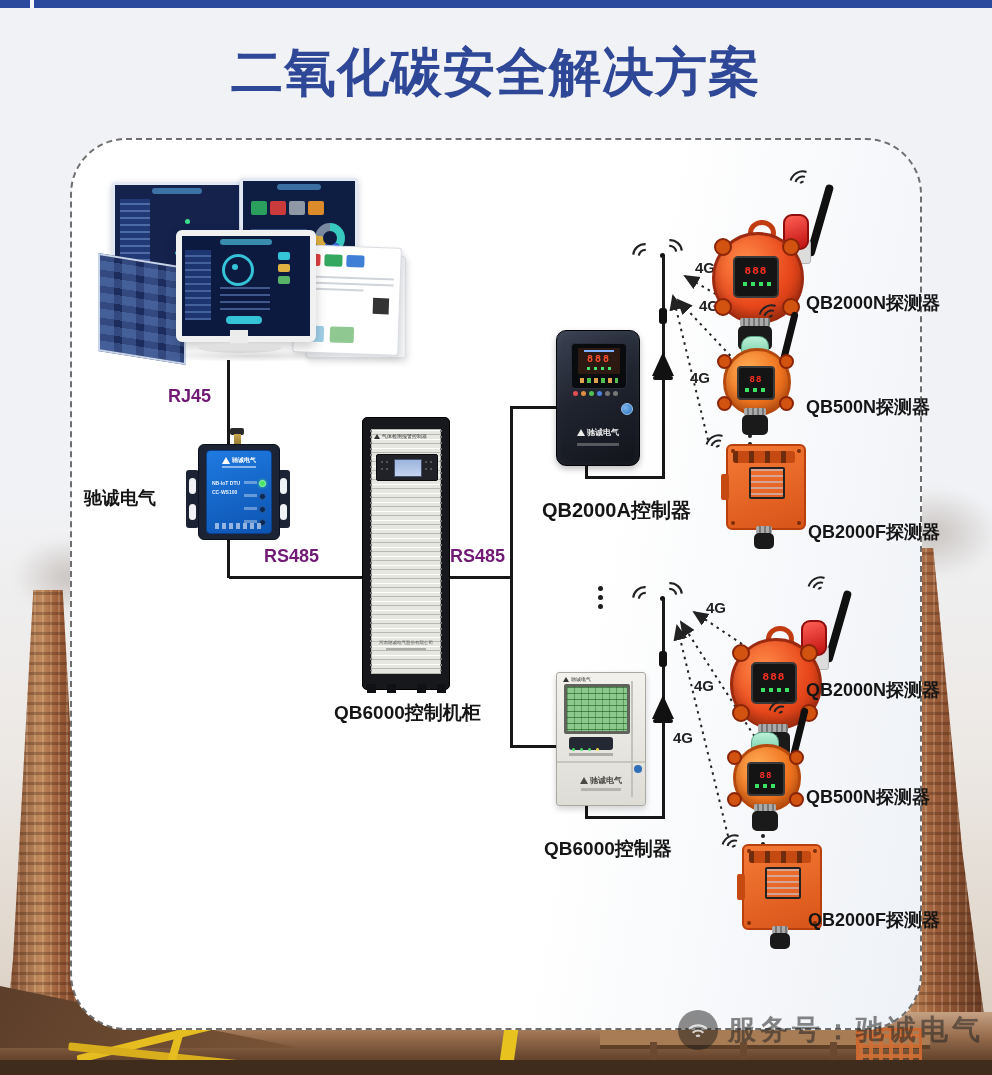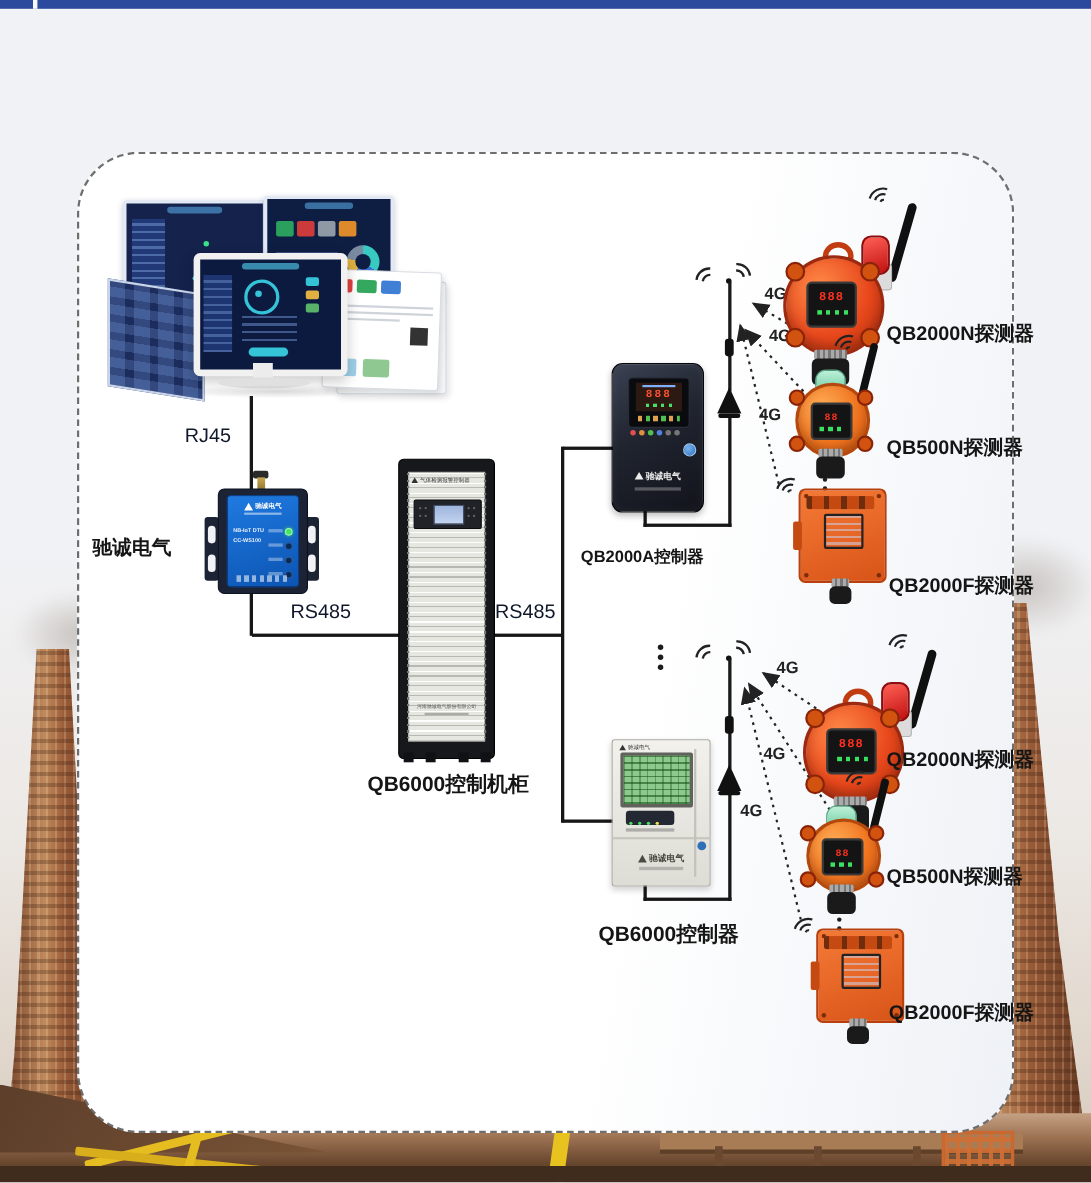--- a/index.html
+++ b/index.html
@@ -28,21 +28,21 @@
   .crane-or{left:856px;top:1028px;width:60px;height:47px;border:3px solid #c96830;background:
       repeating-linear-gradient(0deg,rgba(207,111,53,.9) 0 4px,transparent 4px 10px),
       repeating-linear-gradient(90deg,rgba(207,111,53,.9) 0 4px,transparent 4px 10px);}
   .dark-base{left:0;top:1060px;width:992px;height:15px;background:#3f2c1d;}
   
   .card{left:70px;top:138px;width:848px;height:888px;border:2px dashed #6e6e6e;border-radius:56px;
         background:linear-gradient(100deg,#ffffff 60%,#eef1f6 100%);}
   
   .ln{background:#171717;}
   .lbl{font-size:18px;font-weight:700;color:#151515;white-space:nowrap;}
-  .conn-lbl{font-size:18px;font-weight:400;color:#0f172a;white-space:nowrap;}
+  .conn-lbl{font-size:18px;font-weight:700;color:#701a75;white-space:nowrap;}
   .g4{font-size:15px;font-weight:700;color:#222;}
   .dots span{display:block;width:5px;height:5px;border-radius:50%;background:#1d1d1d;margin:4px auto;}
   .dots-sm span{width:4px;height:4px;}
   .tri{display:inline-block;width:0;height:0;border-left:4px solid transparent;border-right:4px solid transparent;border-bottom:7px solid currentColor;margin-right:2px;vertical-align:middle;}
   
   .mon{width:306px;height:202px;}
   .mscr{border:3px solid #e2e9f4;border-radius:3px;overflow:hidden;box-shadow:0 2px 6px rgba(20,40,90,.25);}
   .m-bl{left:14px;top:16px;width:124px;height:112px;background:#14224c;}
   .m-br{left:142px;top:12px;width:112px;height:110px;background:#0e1d42;}
   .m-hdr{left:30%;top:3px;width:40%;height:6px;border-radius:3px;background:rgba(95,180,240,.55);}
@@ -174,20 +174,21 @@
     <div class="abs bridge"></div>
     <div class="abs leg" style="left:650px;top:1042px;"></div>
     <div class="abs leg" style="left:740px;top:1042px;"></div>
     <div class="abs leg" style="left:830px;top:1042px;"></div>
     <div class="abs crane-or"></div>
     <div class="abs dark-base"></div>
   </div>
 
   <div class="abs topbar"></div>
   <div class="abs topbar-notch"></div>
+  <div class="abs title">二氧化碳安全解决方案</div>
 
   <div class="abs card"></div>
 
   <div class="abs mon" style="left:98px;top:166px;">
     <div class="abs mscr m-bl">
       <div class="abs m-hdr"></div>
       <div class="abs m-side" style="left:5px;top:14px;width:30px;height:90px;background-image:repeating-linear-gradient(0deg,rgba(160,200,255,.35) 0 2px,transparent 2px 7px);"></div>
       <div class="abs" style="left:70px;top:34px;width:5px;height:5px;border-radius:50%;background:#3ae08a;"></div>
       <div class="abs" style="left:88px;top:52px;width:6px;height:6px;border-radius:50%;background:#e05040;"></div>
       <div class="abs" style="left:60px;top:66px;width:4px;height:4px;border-radius:50%;background:#48c8e8;"></div>
@@ -337,21 +338,21 @@
         <span class="a-btn" style="background:#e09040;"></span>
         <span class="a-btn" style="background:#50c050;"></span>
         <span class="a-btn" style="background:#5080e0;"></span>
         <span class="a-btn" style="background:#777;"></span>
         <span class="a-btn" style="background:#777;"></span>
     </div>
     <div class="abs a-blue"></div>
     <div class="abs a-logo"><span class="tri"></span><span>驰诚电气</span></div>
     <div class="abs a-sub"></div>
   </div>
-  <div class="abs lbl" style="left:528px;top:497px;font-size:15px;">QB2000A控制器</div>
+  <div class="abs lbl" style="left:542px;top:497px;font-size:20px;">QB2000A控制器</div>
 
   <div class="abs ctrlB" style="left:556px;top:672px;">
     <div class="abs b-brand"><span class="tri" style="border-bottom-color:#333;border-left-width:3px;border-right-width:3px;border-bottom-width:5px;"></span><span>驰诚电气</span></div>
     <div class="abs b-scr"></div>
     <div class="abs b-ind">
       <i style="background:#44e066;"></i><i style="background:#44e066;"></i><i style="background:#44e066;"></i><i style="background:#eede55;"></i>
     </div>
     <div class="abs b-ind-label"></div>
     <div class="abs b-div"></div>
     <div class="abs b-hinge"></div>
@@ -555,14 +556,24 @@
       <div class="abs screw" style="left:3px;top:3px;"></div>
       <div class="abs screw" style="right:3px;top:3px;"></div>
       <div class="abs screw" style="left:3px;bottom:3px;"></div>
       <div class="abs screw" style="right:3px;bottom:3px;"></div>
     </div>
     <div class="abs neckS" style="left:52px;top:96px;width:16px;height:8px;"></div>
     <div class="abs cylS" style="left:50px;top:103px;width:20px;height:16px;"></div>
   </div>
   <div class="abs lbl" style="left:808px;top:908px;">QB2000F探测器</div>
 
+  <div class="abs wm">
+    <div class="wm-icon">
+      <svg width="22" height="18" viewBox="0 0 24 20">
+          <path d="M2 9 A14 14 0 0 1 22 9" fill="none" stroke="rgba(255,255,255,.75)" stroke-width="2.4"></path>
+          <path d="M6 13 A8.5 8.5 0 0 1 18 13" fill="none" stroke="rgba(255,255,255,.75)" stroke-width="2.4"></path>
+          <path d="M10 17 A3.5 3.5 0 0 1 14 17" fill="none" stroke="rgba(255,255,255,.75)" stroke-width="2.4"></path>
+        </svg>
+    </div>
+    <div class="wm-text">服务号：驰诚电气</div>
+  </div>
 
 </div>
 
 </body></html>

